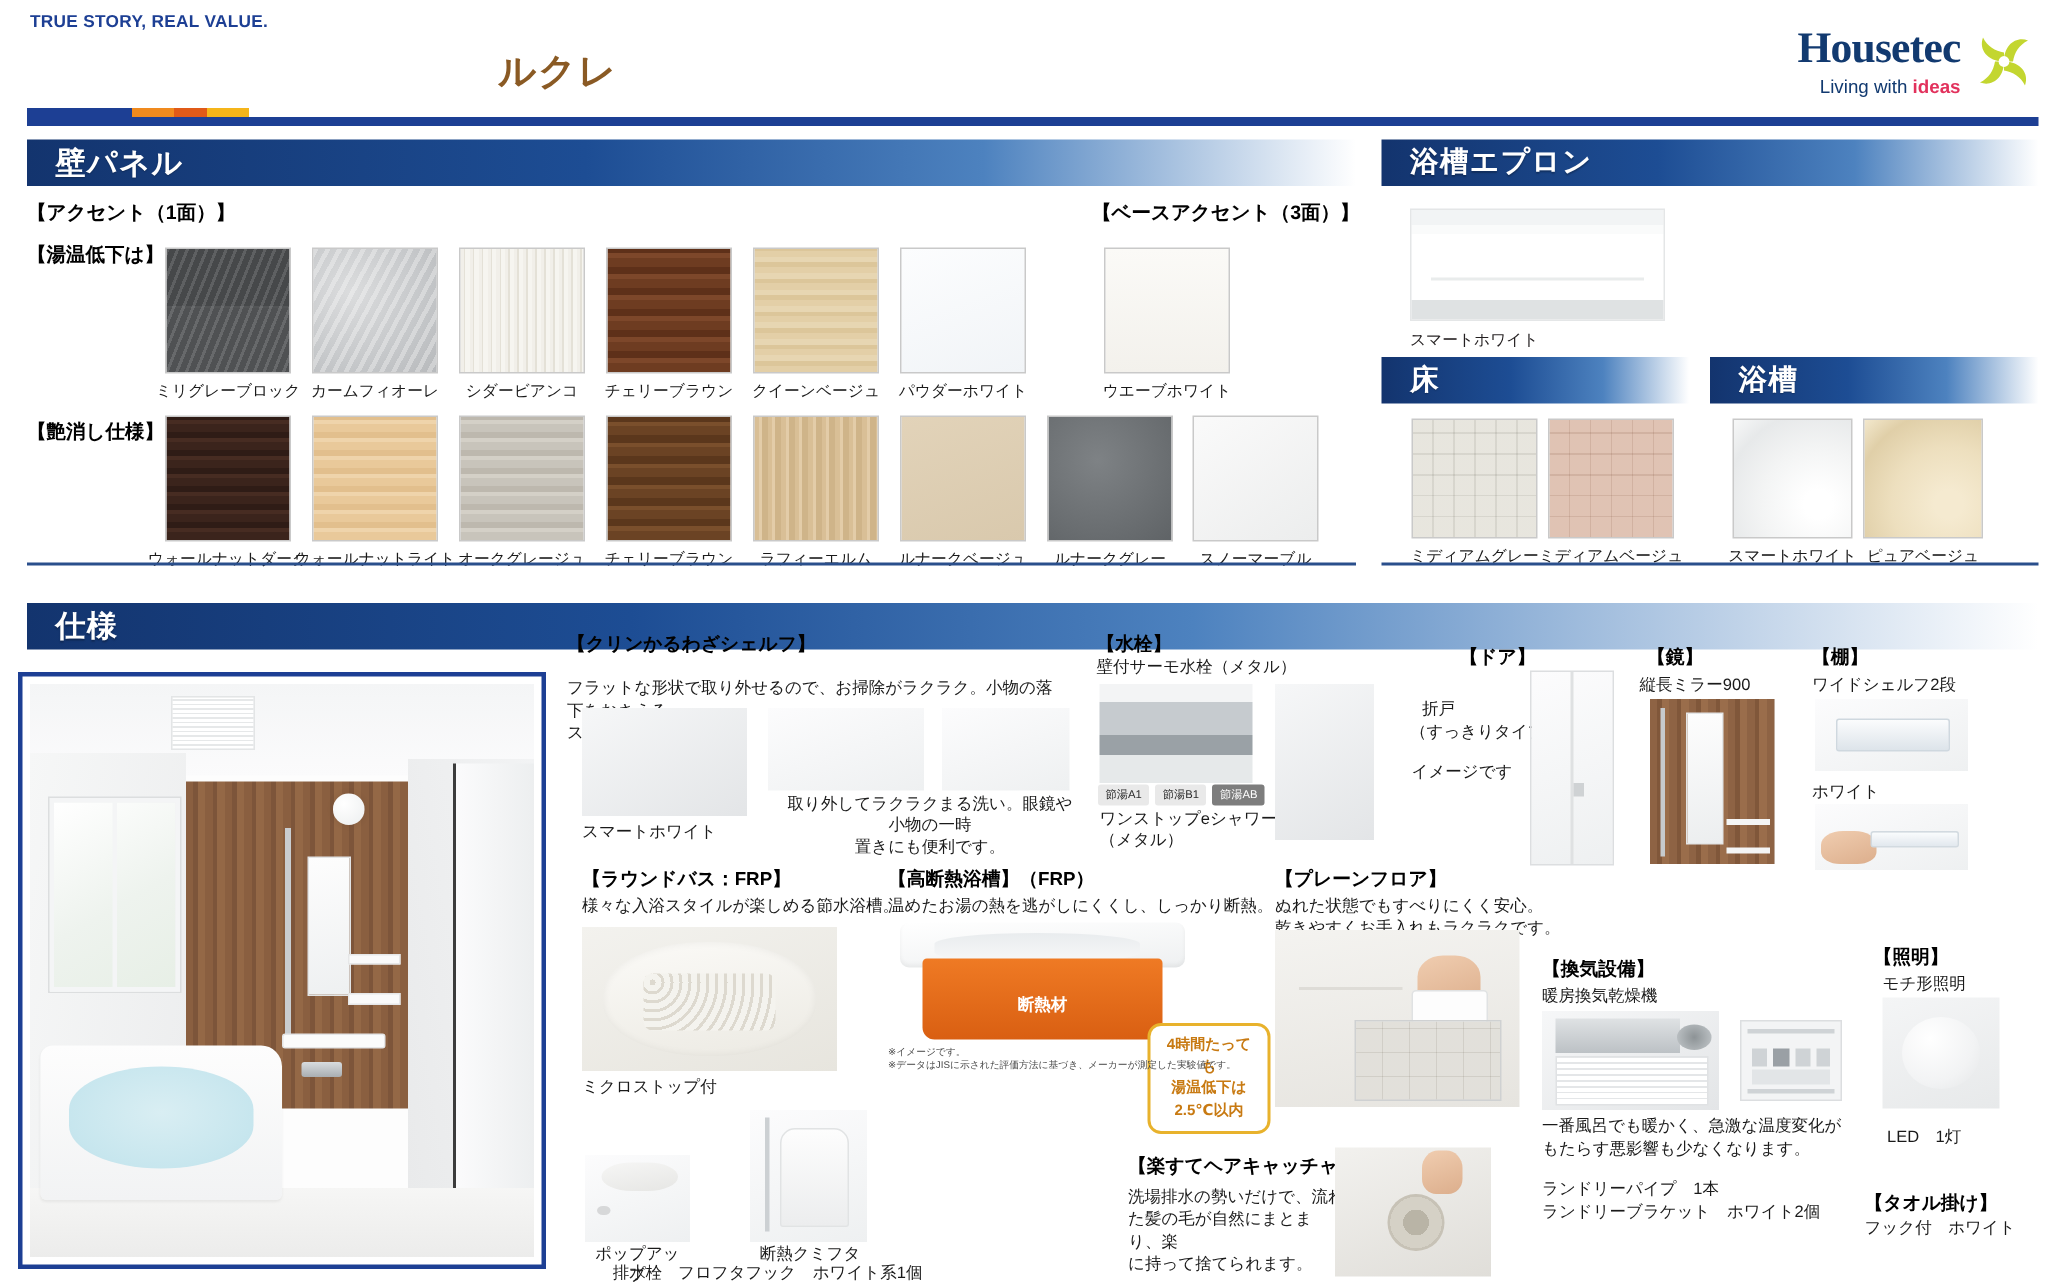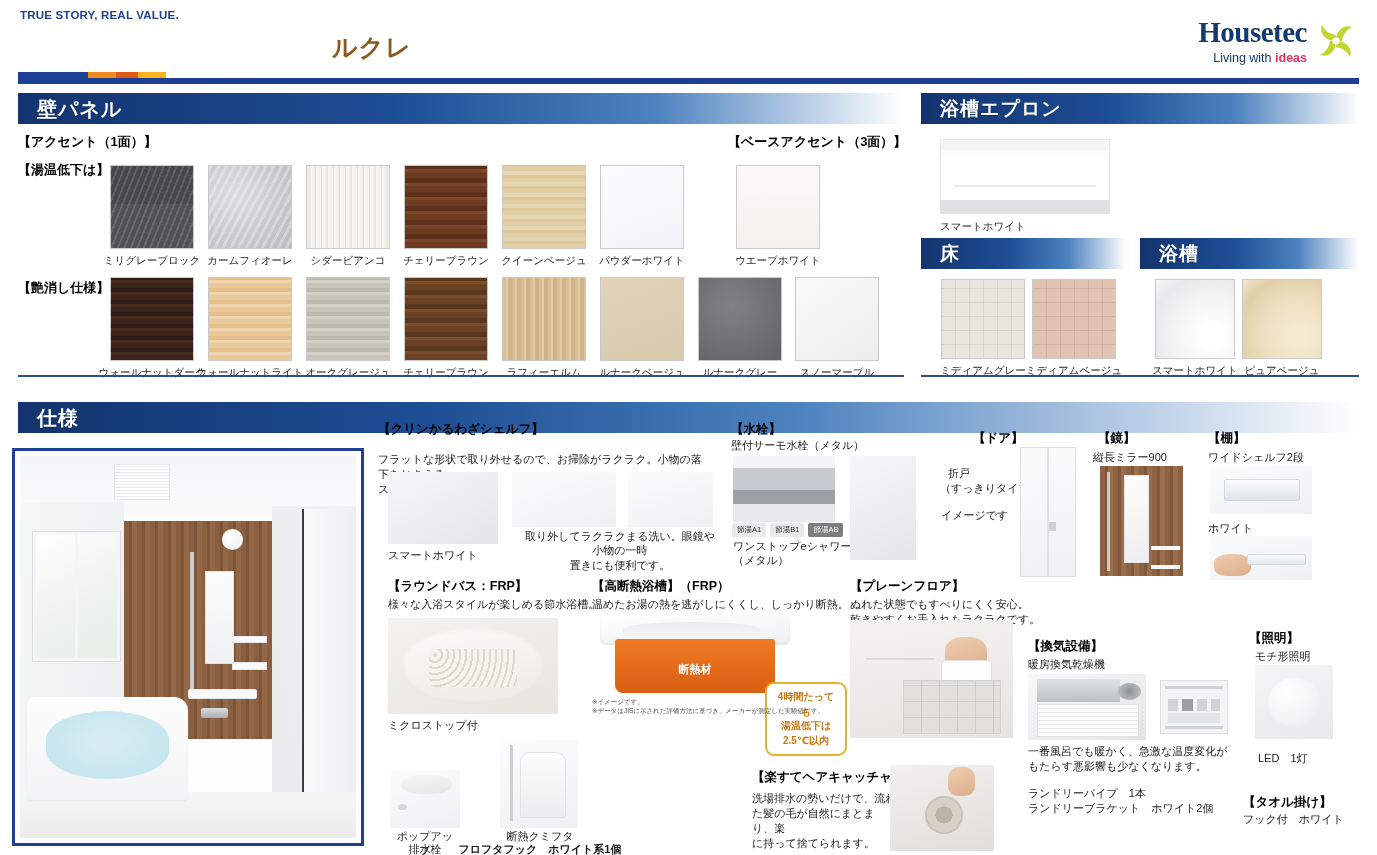--- a/index.html
+++ b/index.html
@@ -434,21 +434,21 @@
     <div style="position:absolute;left:12%;top:58%;width:12%;height:11%;border-radius:50%;background:#d7d8d9;"></div>
   </div>
   <div class="spec-cap" style="left:392px;top:829px;text-align:center;width:66px;">ポップアップ</div>
   <div class="spec-cap" style="left:392px;top:842px;text-align:center;width:66px;">排水栓</div>
 
   <div class="ph white" style="left:500px;top:740px;width:78px;height:88px;">
     <div style="position:absolute;left:26%;top:14%;width:56%;height:72%;background:linear-gradient(180deg,#fdfdfd,#ecedee);border:1px solid #e1e3e4;border-radius:10px 10px 2px 2px;"></div>
     <div style="position:absolute;left:13%;top:6%;width:3px;height:86%;background:#ccd0d3;"></div>
   </div>
   <div class="spec-cap" style="left:480px;top:829px;text-align:center;width:120px;">断熱クミフタ</div>
-  <div class="spec-cap" style="left:452px;top:842px;text-align:center;width:176px;font-weight:bold;">フロフタフック　ホワイト系1個</div>
+  <div class="spec-cap" style="left:452px;top:842px;text-align:left;width:176px;">フロフタフック　ホワイト系1個</div>
 
   <div class="spec-title" style="left:752px;top:769px;">【楽すてヘアキャッチャー】</div>
   <div class="spec-text" style="left:752px;top:791px;white-space:pre-line;width:145px;">洗場排水の勢いだけで、流れ
 た髪の毛が自然にまとまり、楽
 に持って捨てられます。</div>
   <div class="drainph" style="left:890px;top:765px;width:104px;height:86px;">
     <div class="hand" style="left:56%;top:2%;width:26%;height:34%;"></div>
   </div>
 
   <div class="spec-title" style="left:1028px;top:638px;">【換気設備】</div>

